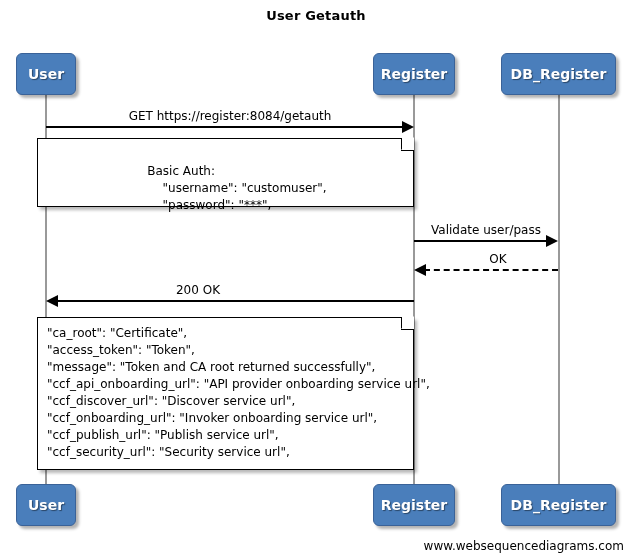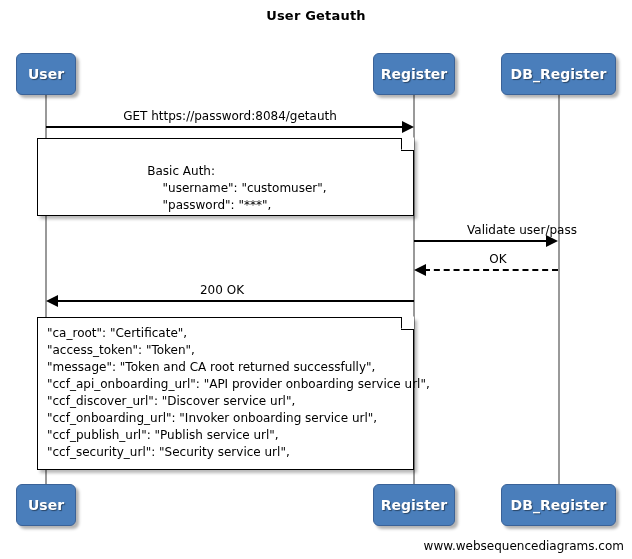--- a/index.html
+++ b/index.html
@@ -151,42 +151,42 @@
   <div class="actor-box" style="left:16px; top:53px; width:60px; height:42px;">
     <span>User</span>
   </div>
   <div class="actor-box" style="left:373px; top:53px; width:82px; height:42px;">
     <span>Register</span>
   </div>
   <div class="actor-box" style="left:501px; top:53px; width:115px; height:42px;">
     <span>DB_Register</span>
   </div>
 
-  <div class="msg-label" style="left:46px; top:109px; width:368px;">GET https://password:8084/getauth</div>
+  <div class="msg-label" style="left:46px; top:109px; width:368px;">GET https://register:8084/getauth</div>
   <div class="msg-line" style="left:46px; top:126px; width:358px;"></div>
   <div class="arrow-head right" style="left:402px; top:121px;"></div>
 
-  <div class="note note-center" style="left:37px; top:138px; width:377px; height:78px; padding:7px 20px;">
+  <div class="note note-center" style="left:37px; top:138px; width:377px; height:69px; padding:7px 20px;">
     <div class="fold"></div>
     <div class="note-text" style="text-align:center;">
       <span style="display:inline-block; text-align:left;">Basic Auth:
     "username": "customuser",
     "password": "***",</span>
     </div>
   </div>
 
-  <div class="msg-label" style="left:414px; top:223px; width:144px;margin-left:36px;">Validate user/pass</div>
+  <div class="msg-label" style="left:414px; top:223px; width:144px;">Validate user/pass</div>
   <div class="msg-line" style="left:414px; top:240px; width:134px;"></div>
   <div class="arrow-head right" style="left:546px; top:235px;"></div>
 
   <div class="msg-label" style="left:414px; top:252px; width:168px;">OK</div>
   <div class="msg-line dashed" style="left:424px; top:269px; width:134px;"></div>
   <div class="arrow-head left" style="left:414px; top:264px;"></div>
 
-  <div class="msg-label" style="left:46px; top:283px; width:304px;padding-left:24px;">200 OK</div>
+  <div class="msg-label" style="left:46px; top:283px; width:304px;">200 OK</div>
   <div class="msg-line" style="left:56px; top:300px; width:358px;"></div>
   <div class="arrow-head left" style="left:46px; top:295px;"></div>
 
   <div class="note" style="left:37px; top:317px; width:377px; height:153px; padding:7px 9px;">
     <div class="fold"></div>
     <div class="note-text">"ca_root": "Certificate",
 "access_token": "Token",
 "message": "Token and CA root returned successfully",
 "ccf_api_onboarding_url": "API provider onboarding service url",
 "ccf_discover_url": "Discover service url",

